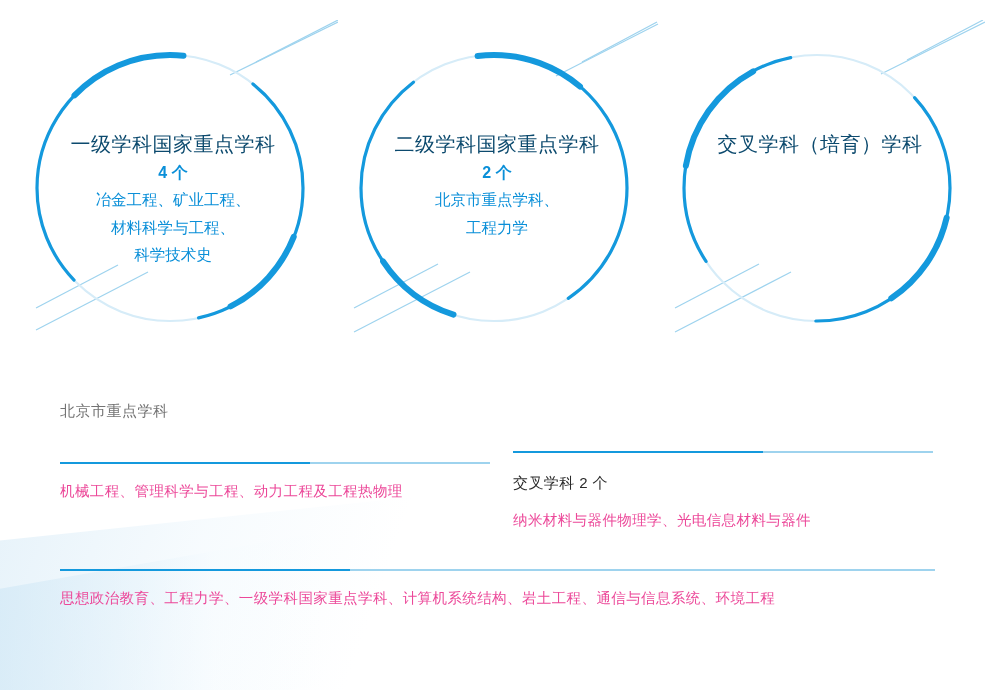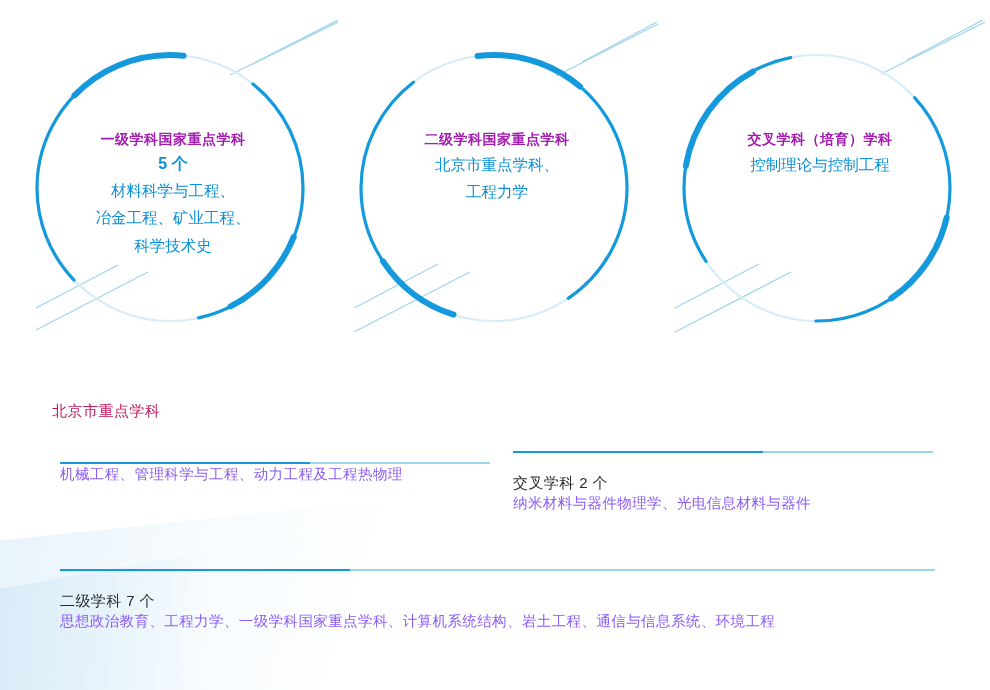--- a/index.html
+++ b/index.html
@@ -64,43 +64,43 @@
 
   .circle-text {
     position: absolute;
     left: 30px;
     top: 108px;
     width: 270px;
     text-align: center;
     line-height: 1.62;
   }
   .c-title {
-    font-size: 14px;
-    font-weight: bold;
-    color: #a21caf;
+    font-size: 20px;
+    font-weight: normal;
+    color: #0c4a6e;
     letter-spacing: 0.5px;
   }
   .c-count {
     font-size: 16px;
     font-weight: bold;
     color: #0a8fd8;
   }
   .c-body {
     font-size: 15.5px;
     color: #0a8fd8;
     line-height: 1.78;
   }
 
   
   .section-title {
     position: absolute;
-    left: 52px;
+    left: 60px;
     top: 402px;
     font-size: 15px;
-    color: #be185d;
+    color: #737373;
     letter-spacing: 0.5px;
   }
 
   .panel {
     position: absolute;
   }
   .panel .rule {
     position: relative;
     height: 2px;
     width: 100%;
@@ -119,21 +119,22 @@
   .panel.full .rule::before { width: 290px; }
 
   .panel .heading {
     font-size: 15px;
     color: #2a2a2a;
     margin-top: 21px;
     letter-spacing: 0.4px;
   }
   .panel .content {
     font-size: 14.5px;
-    color: #8b5cf6;
+    color: #ec4899;
+    margin-top: 17px;
     letter-spacing: 0.4px;
     line-height: 1.5;
   }
 
   .p-left  { left: 60px;  top: 462px; width: 430px; }
   .p-right { left: 513px; top: 451px; width: 420px; }
   .p-bottom { left: 60px; top: 569px; width: 875px; }
 </style>
 </head>
 <body>
@@ -152,74 +153,73 @@
       <line x1="28" y1="310" x2="140" y2="252" stroke="#9ed3ee" stroke-width="1.2"></line>
 
       <circle cx="162" cy="168" r="133" fill="none" stroke="#d6ecf8" stroke-width="2.2"></circle>
 
       <circle cx="162" cy="168" r="133" fill="none" stroke="#1499dd" stroke-width="3.2" stroke-linecap="round" stroke-dasharray="300 136 250 150" stroke-dashoffset="120"></circle>
       <circle cx="162" cy="168" r="133" fill="none" stroke="#1499dd" stroke-width="6" stroke-linecap="round" stroke-dasharray="96 740" stroke-dashoffset="-50"></circle>
       <circle cx="162" cy="168" r="133" fill="none" stroke="#1499dd" stroke-width="6" stroke-linecap="round" stroke-dasharray="120 740" stroke-dashoffset="-520"></circle>
     </svg>
     <div class="circle-text">
       <div class="c-title">一级学科国家重点学科</div>
-      <div class="c-count">5 个</div>
+      <div class="c-count">4 个</div>
+      <div class="c-body">冶金工程、矿业工程、</div>
       <div class="c-body">材料科学与工程、</div>
-      <div class="c-body">冶金工程、矿业工程、</div>
       <div class="c-body">科学技术史</div>
     </div>
   </div>
 
   <div class="circle-unit u2">
     <svg class="circle-svg" width="330" height="340" viewBox="0 0 330 340">
       <line x1="250" y1="42" x2="325" y2="2" stroke="#9ed3ee" stroke-width="1.2"></line>
       <line x1="224" y1="56" x2="326" y2="4" stroke="#9ed3ee" stroke-width="1.2"></line>
       <line x1="22" y1="288" x2="106" y2="244" stroke="#9ed3ee" stroke-width="1.2"></line>
       <line x1="22" y1="312" x2="138" y2="252" stroke="#9ed3ee" stroke-width="1.2"></line>
       <circle cx="162" cy="168" r="133" fill="none" stroke="#d6ecf8" stroke-width="2.2"></circle>
       <circle cx="162" cy="168" r="133" fill="none" stroke="#1499dd" stroke-width="3.2" stroke-linecap="round" stroke-dasharray="280 120 290 146" stroke-dashoffset="150"></circle>
       <circle cx="162" cy="168" r="133" fill="none" stroke="#1499dd" stroke-width="6" stroke-linecap="round" stroke-dasharray="90 740" stroke-dashoffset="-250"></circle>
       <circle cx="162" cy="168" r="133" fill="none" stroke="#1499dd" stroke-width="6" stroke-linecap="round" stroke-dasharray="110 740" stroke-dashoffset="-610"></circle>
     </svg>
     <div class="circle-text">
       <div class="c-title">二级学科国家重点学科</div>
+      <div class="c-count">2 个</div>
       <div class="c-body">北京市重点学科、</div>
       <div class="c-body">工程力学</div>
     </div>
   </div>
 
   <div class="circle-unit u3">
     <svg class="circle-svg" width="330" height="340" viewBox="0 0 330 340">
       <line x1="252" y1="40" x2="328" y2="0" stroke="#9ed3ee" stroke-width="1.2"></line>
       <line x1="226" y1="54" x2="330" y2="2" stroke="#9ed3ee" stroke-width="1.2"></line>
       <line x1="20" y1="288" x2="104" y2="244" stroke="#9ed3ee" stroke-width="1.2"></line>
       <line x1="20" y1="312" x2="136" y2="252" stroke="#9ed3ee" stroke-width="1.2"></line>
       <circle cx="162" cy="168" r="133" fill="none" stroke="#d6ecf8" stroke-width="2.2"></circle>
       <circle cx="162" cy="168" r="133" fill="none" stroke="#1499dd" stroke-width="3.2" stroke-linecap="round" stroke-dasharray="310 130 260 136" stroke-dashoffset="100"></circle>
       <circle cx="162" cy="168" r="133" fill="none" stroke="#1499dd" stroke-width="6" stroke-linecap="round" stroke-dasharray="100 740" stroke-dashoffset="-30"></circle>
       <circle cx="162" cy="168" r="133" fill="none" stroke="#1499dd" stroke-width="6" stroke-linecap="round" stroke-dasharray="120 740" stroke-dashoffset="-440"></circle>
     </svg>
     <div class="circle-text">
       <div class="c-title">交叉学科（培育）学科</div>
-      <div class="c-body">控制理论与控制工程</div>
     </div>
   </div>
 
 </div>
 
 <div class="section-title">北京市重点学科</div>
 
 <div class="panel half p-left">
   <div class="rule"></div>
   <div class="content">机械工程、管理科学与工程、动力工程及工程热物理</div>
 </div>
 
 <div class="panel half p-right">
   <div class="rule"></div>
   <div class="heading">交叉学科 2 个</div>
   <div class="content">纳米材料与器件物理学、光电信息材料与器件</div>
 </div>
 
 <div class="panel full p-bottom">
   <div class="rule"></div>
-  <div class="heading">二级学科 7 个</div>
   <div class="content">思想政治教育、工程力学、一级学科国家重点学科、计算机系统结构、岩土工程、通信与信息系统、环境工程</div>
 </div>
 
 </body></html>

